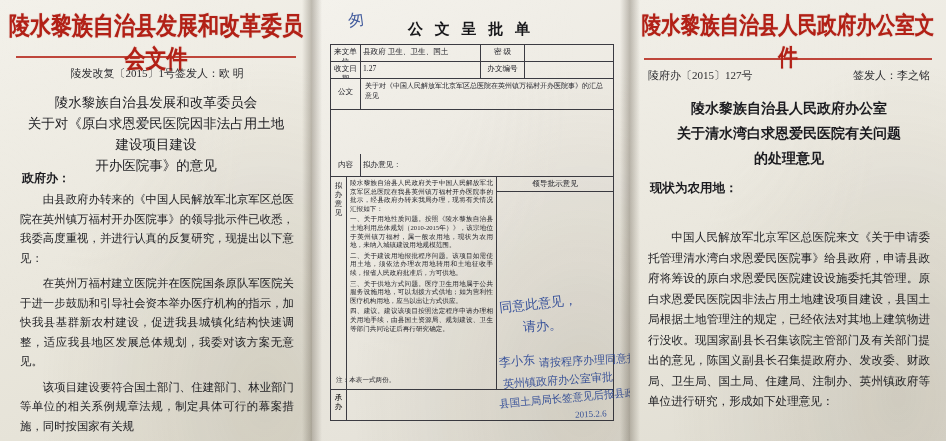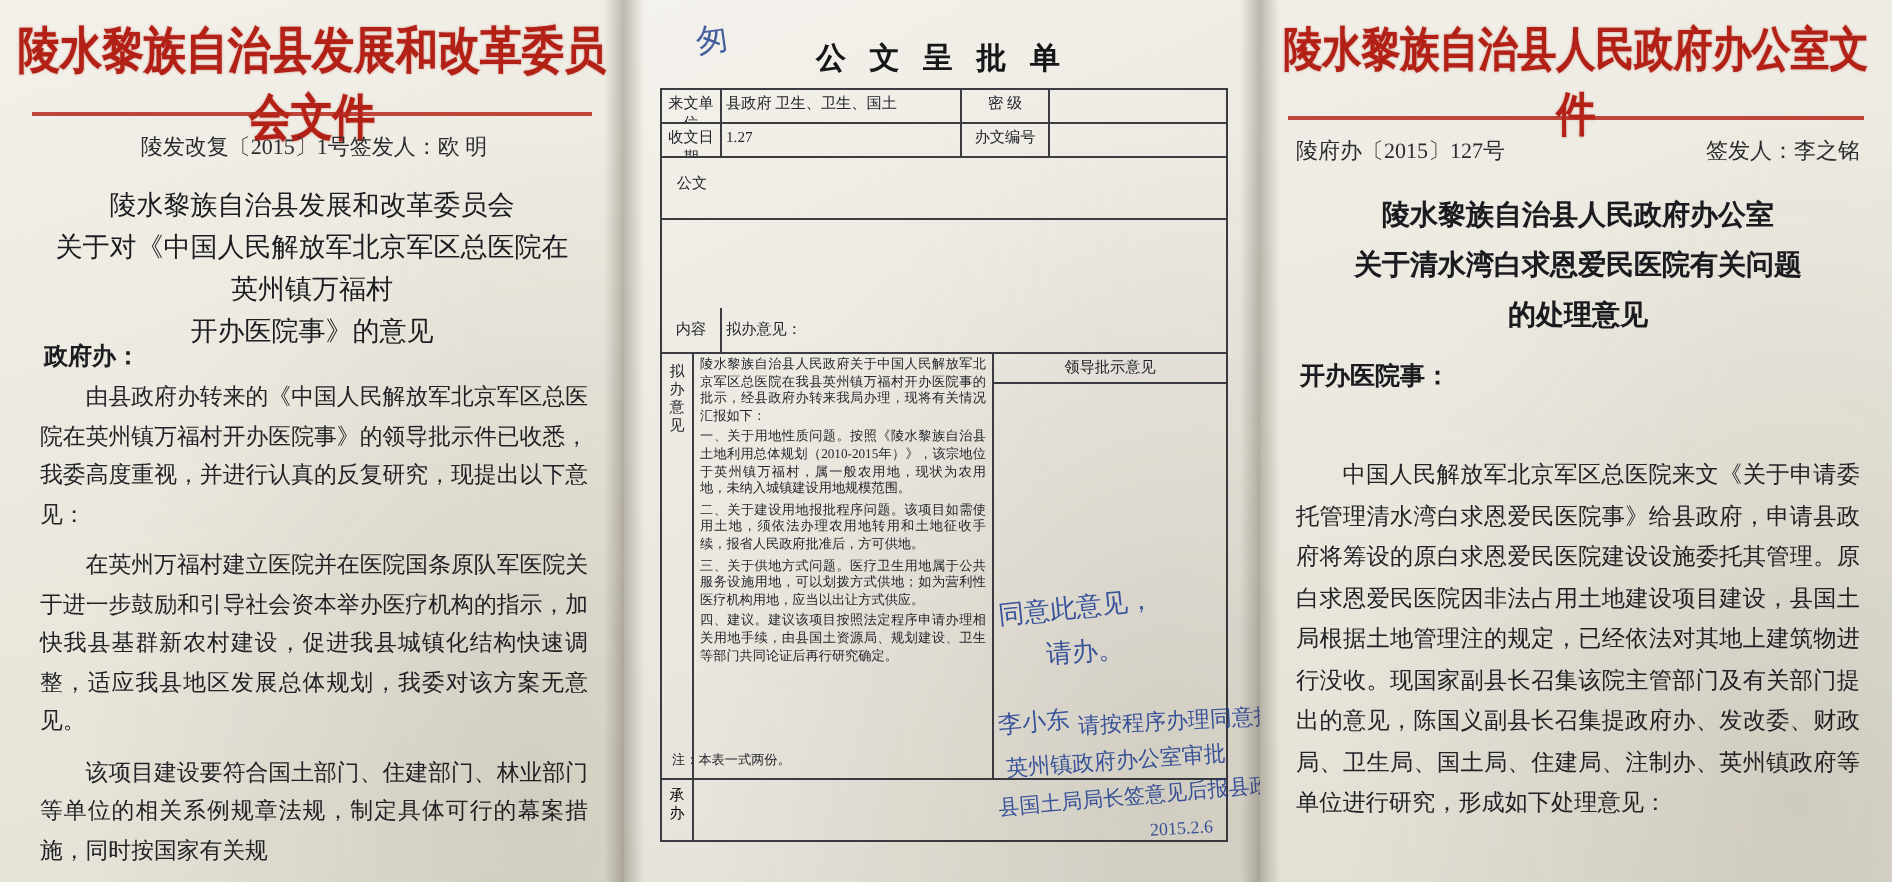--- a/index.html
+++ b/index.html
@@ -278,21 +278,21 @@
 
   <div class="doc doc-a">
     <div class="a-head">陵水黎族自治县发展和改革委员会文件</div>
     <div class="a-rule"></div>
     <div class="a-meta">
       <span>陵发改复〔2015〕1号</span>
       <span>签发人：欧 明</span>
     </div>
     <div class="a-title">
       <div>陵水黎族自治县发展和改革委员会</div>
-      <div>关于对《中国人民解放军北京军区总医院在英州镇万福村</div>
+      <div>关于对《原白求恩爱民医院因非法占用土地建设项目建设</div>
       <div>开办医院事》的意见</div>
     </div>
     <div class="a-to">政府办：</div>
     <div class="a-body">
       <p>由县政府办转来的《中国人民解放军北京军区总医院在英州镇万福村开办医院事》的领导批示件已收悉，我委高度重视，并进行认真的反复研究，现提出以下意见：</p>
       <p>在英州万福村建立医院并在医院国条原队军医院关于进一步鼓励和引导社会资本举办医疗机构的指示，加快我县基群新农村建设，促进我县城镇化结构快速调整，适应我县地区发展总体规划，我委对该方案无意见。</p>
       <p>该项目建设要符合国土部门、住建部门、林业部门等单位的相关系例规章法规，制定具体可行的幕案措施，同时按国家有关规</p>
     </div>
     <div class="paper-tex"></div>
     <div class="edge-shadow edge-right"></div>
@@ -314,20 +314,21 @@
 
         <div class="b-row b-r2">
           <div class="b-cell b-lbl" style="width:30px">收文日期</div>
           <div class="b-cell" style="width:120px">1.27</div>
           <div class="b-cell b-lbl" style="width:44px">办文编号</div>
           <div class="b-cell" style="flex:1"></div>
         </div>
 
         <div class="b-row b-r3">
           <div class="b-cell b-lbl" style="width:30px;padding-top:8px">公文</div>
+          <div class="b-cell" style="flex:1;font-size:7px;line-height:9.5px;padding:3px 4px">关于对《中国人民解放军北京军区总医院在英州镇万福村开办医院事》的汇总意见</div>
         </div>
 
         <div class="b-row b-r4" style="border-bottom:1px solid #3b3b42">
           <div class="b-cell b-lbl" style="width:30px;padding-top:6px">内容</div>
           <div class="b-cell" style="flex:1;padding-top:6px">拟办意见：</div>
         </div>
 
         <div class="b-main">
           <div class="b-left-col">拟<br>办<br>意<br>见</div>
           <div class="b-opinion">
@@ -367,21 +368,21 @@
     <div class="c-rule"></div>
     <div class="c-meta">
       <span>陵府办〔2015〕127号</span>
       <span>签发人：李之铭</span>
     </div>
     <div class="c-title">
       <div>陵水黎族自治县人民政府办公室</div>
       <div>关于清水湾白求恩爱民医院有关问题</div>
       <div>的处理意见</div>
     </div>
-    <div class="c-to">开办医院事：</div>
+    <div class="c-to">现状为农用地：</div>
     <div class="c-body">
       <p>中国人民解放军北京军区总医院来文《关于申请委托管理清水湾白求恩爱民医院事》给县政府，申请县政府将筹设的原白求恩爱民医院建设设施委托其管理。原白求恩爱民医院因非法占用土地建设项目建设，县国土局根据土地管理注的规定，已经依法对其地上建筑物进行没收。现国家副县长召集该院主管部门及有关部门提出的意见，陈国义副县长召集提政府办、发改委、财政局、卫生局、国土局、住建局、注制办、英州镇政府等单位进行研究，形成如下处理意见：</p>
     </div>
     <div class="paper-tex"></div>
     <div class="edge-shadow edge-left"></div>
   </div>
 
 </div>
 
 </body></html>

